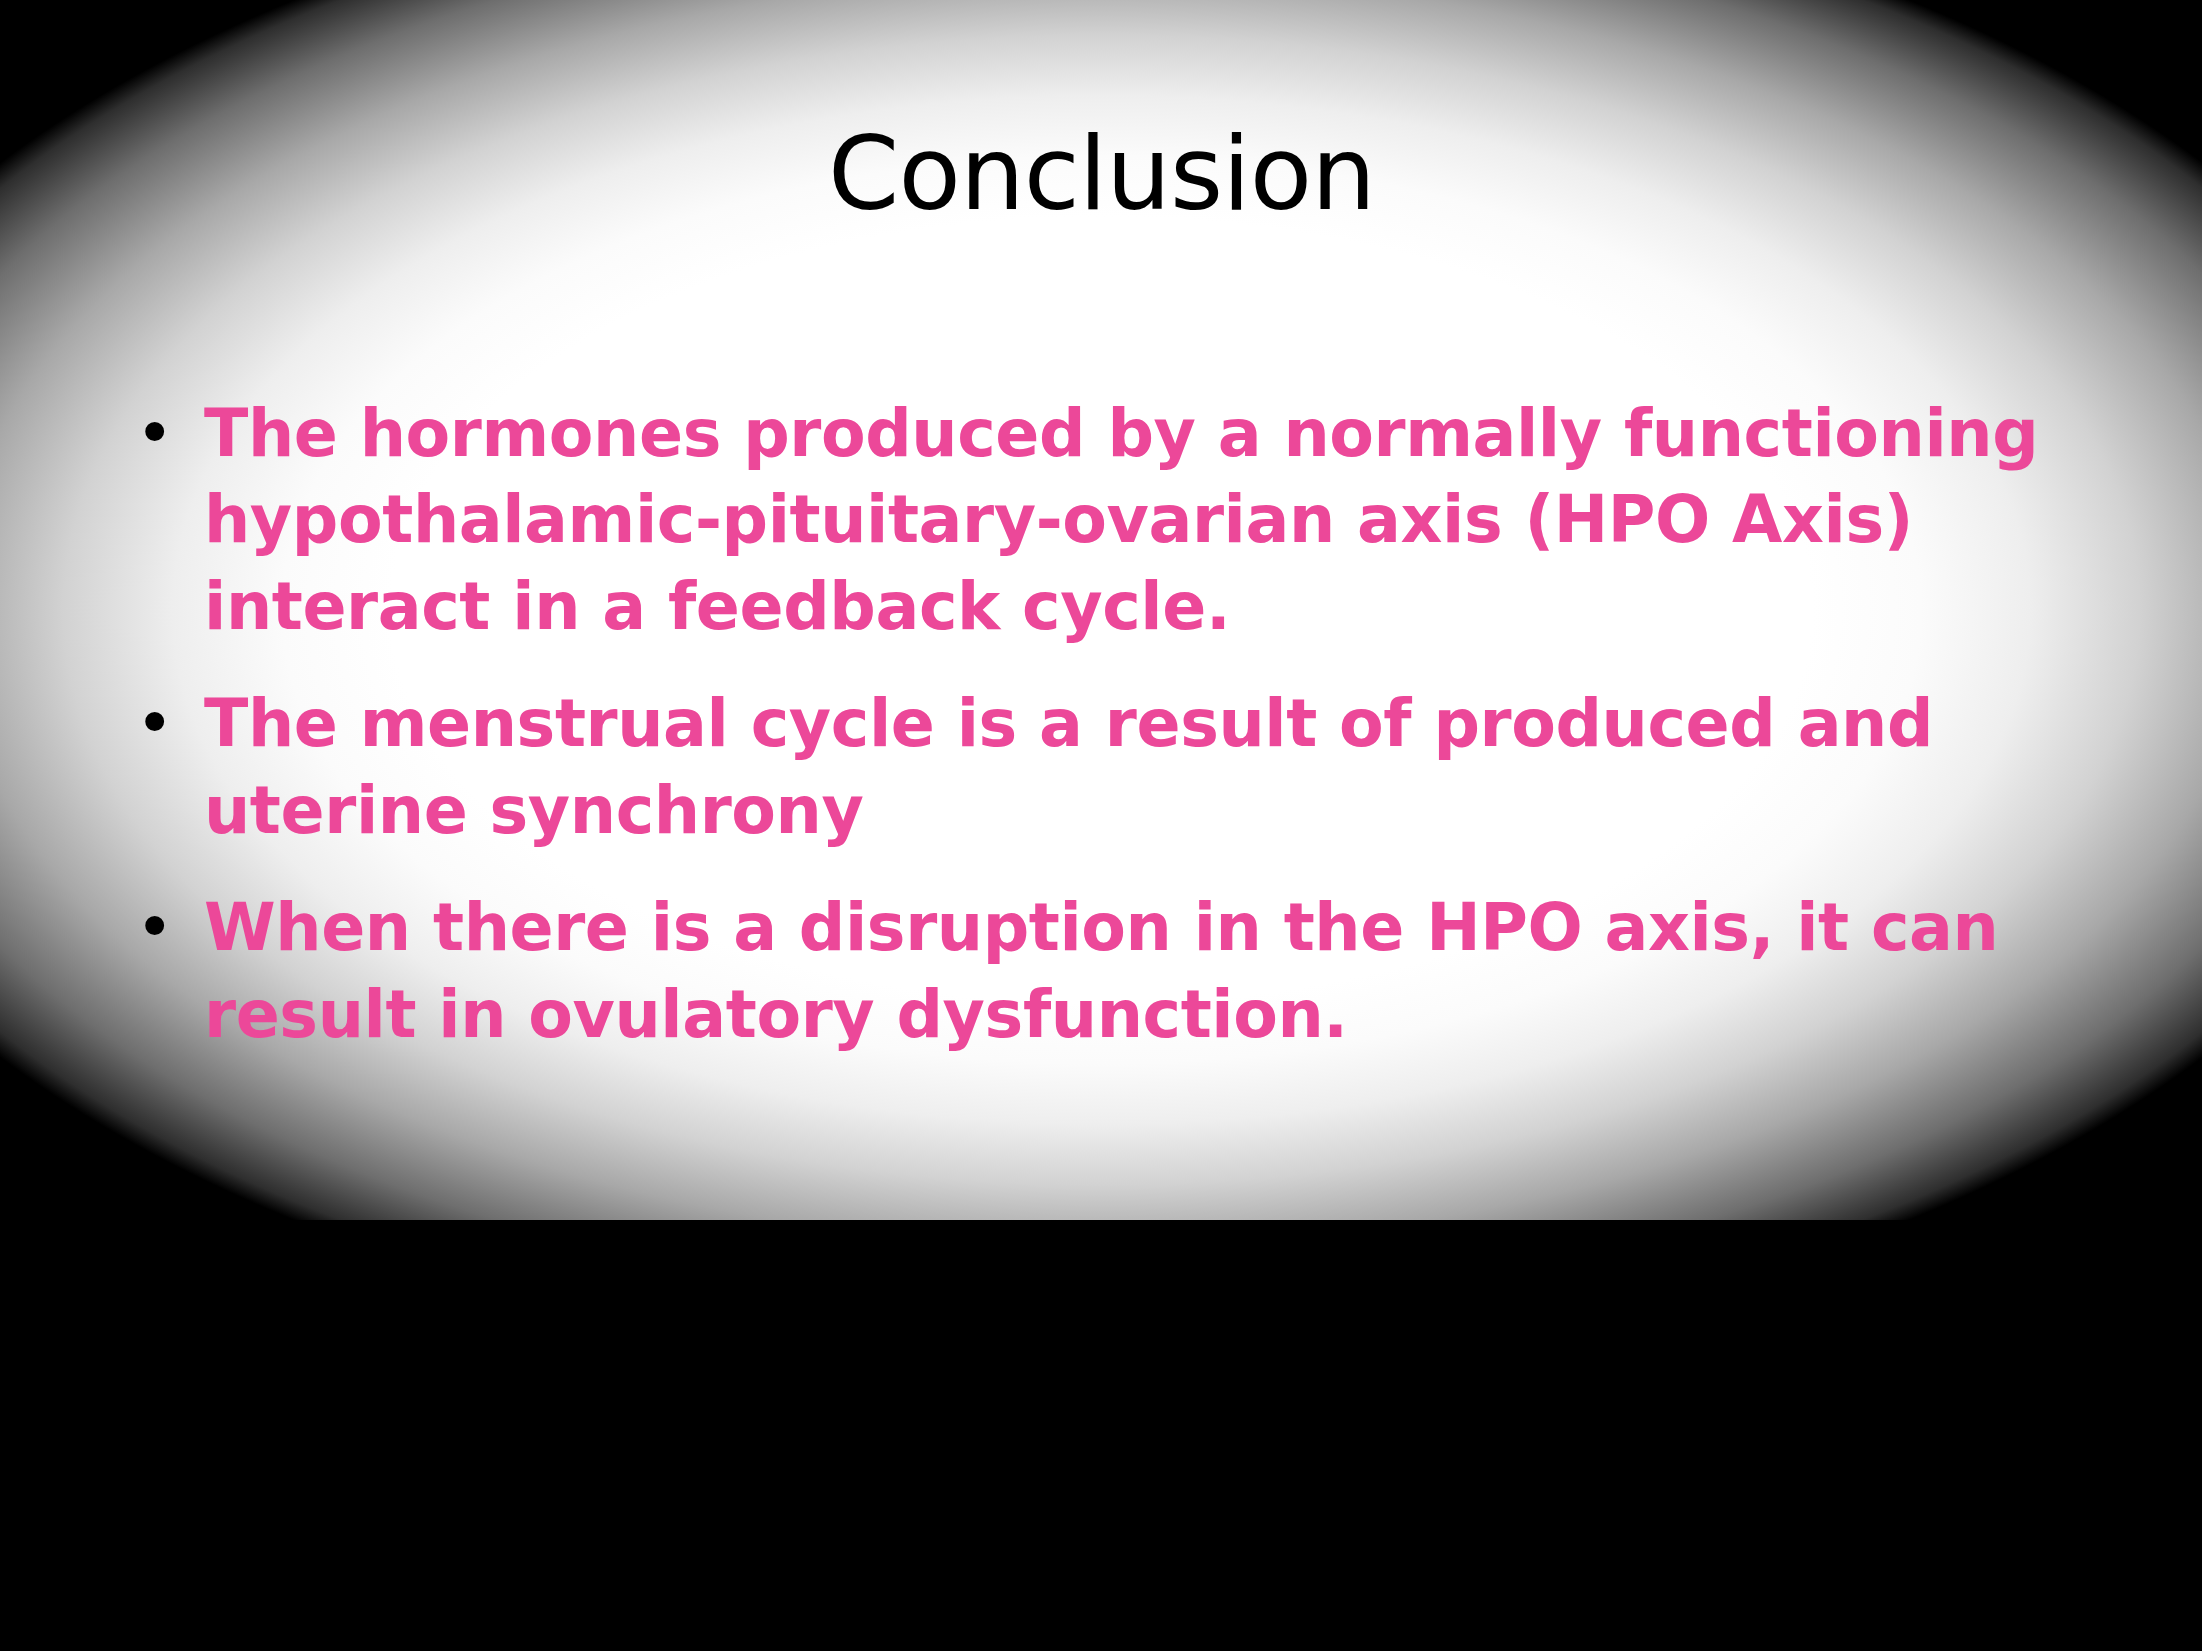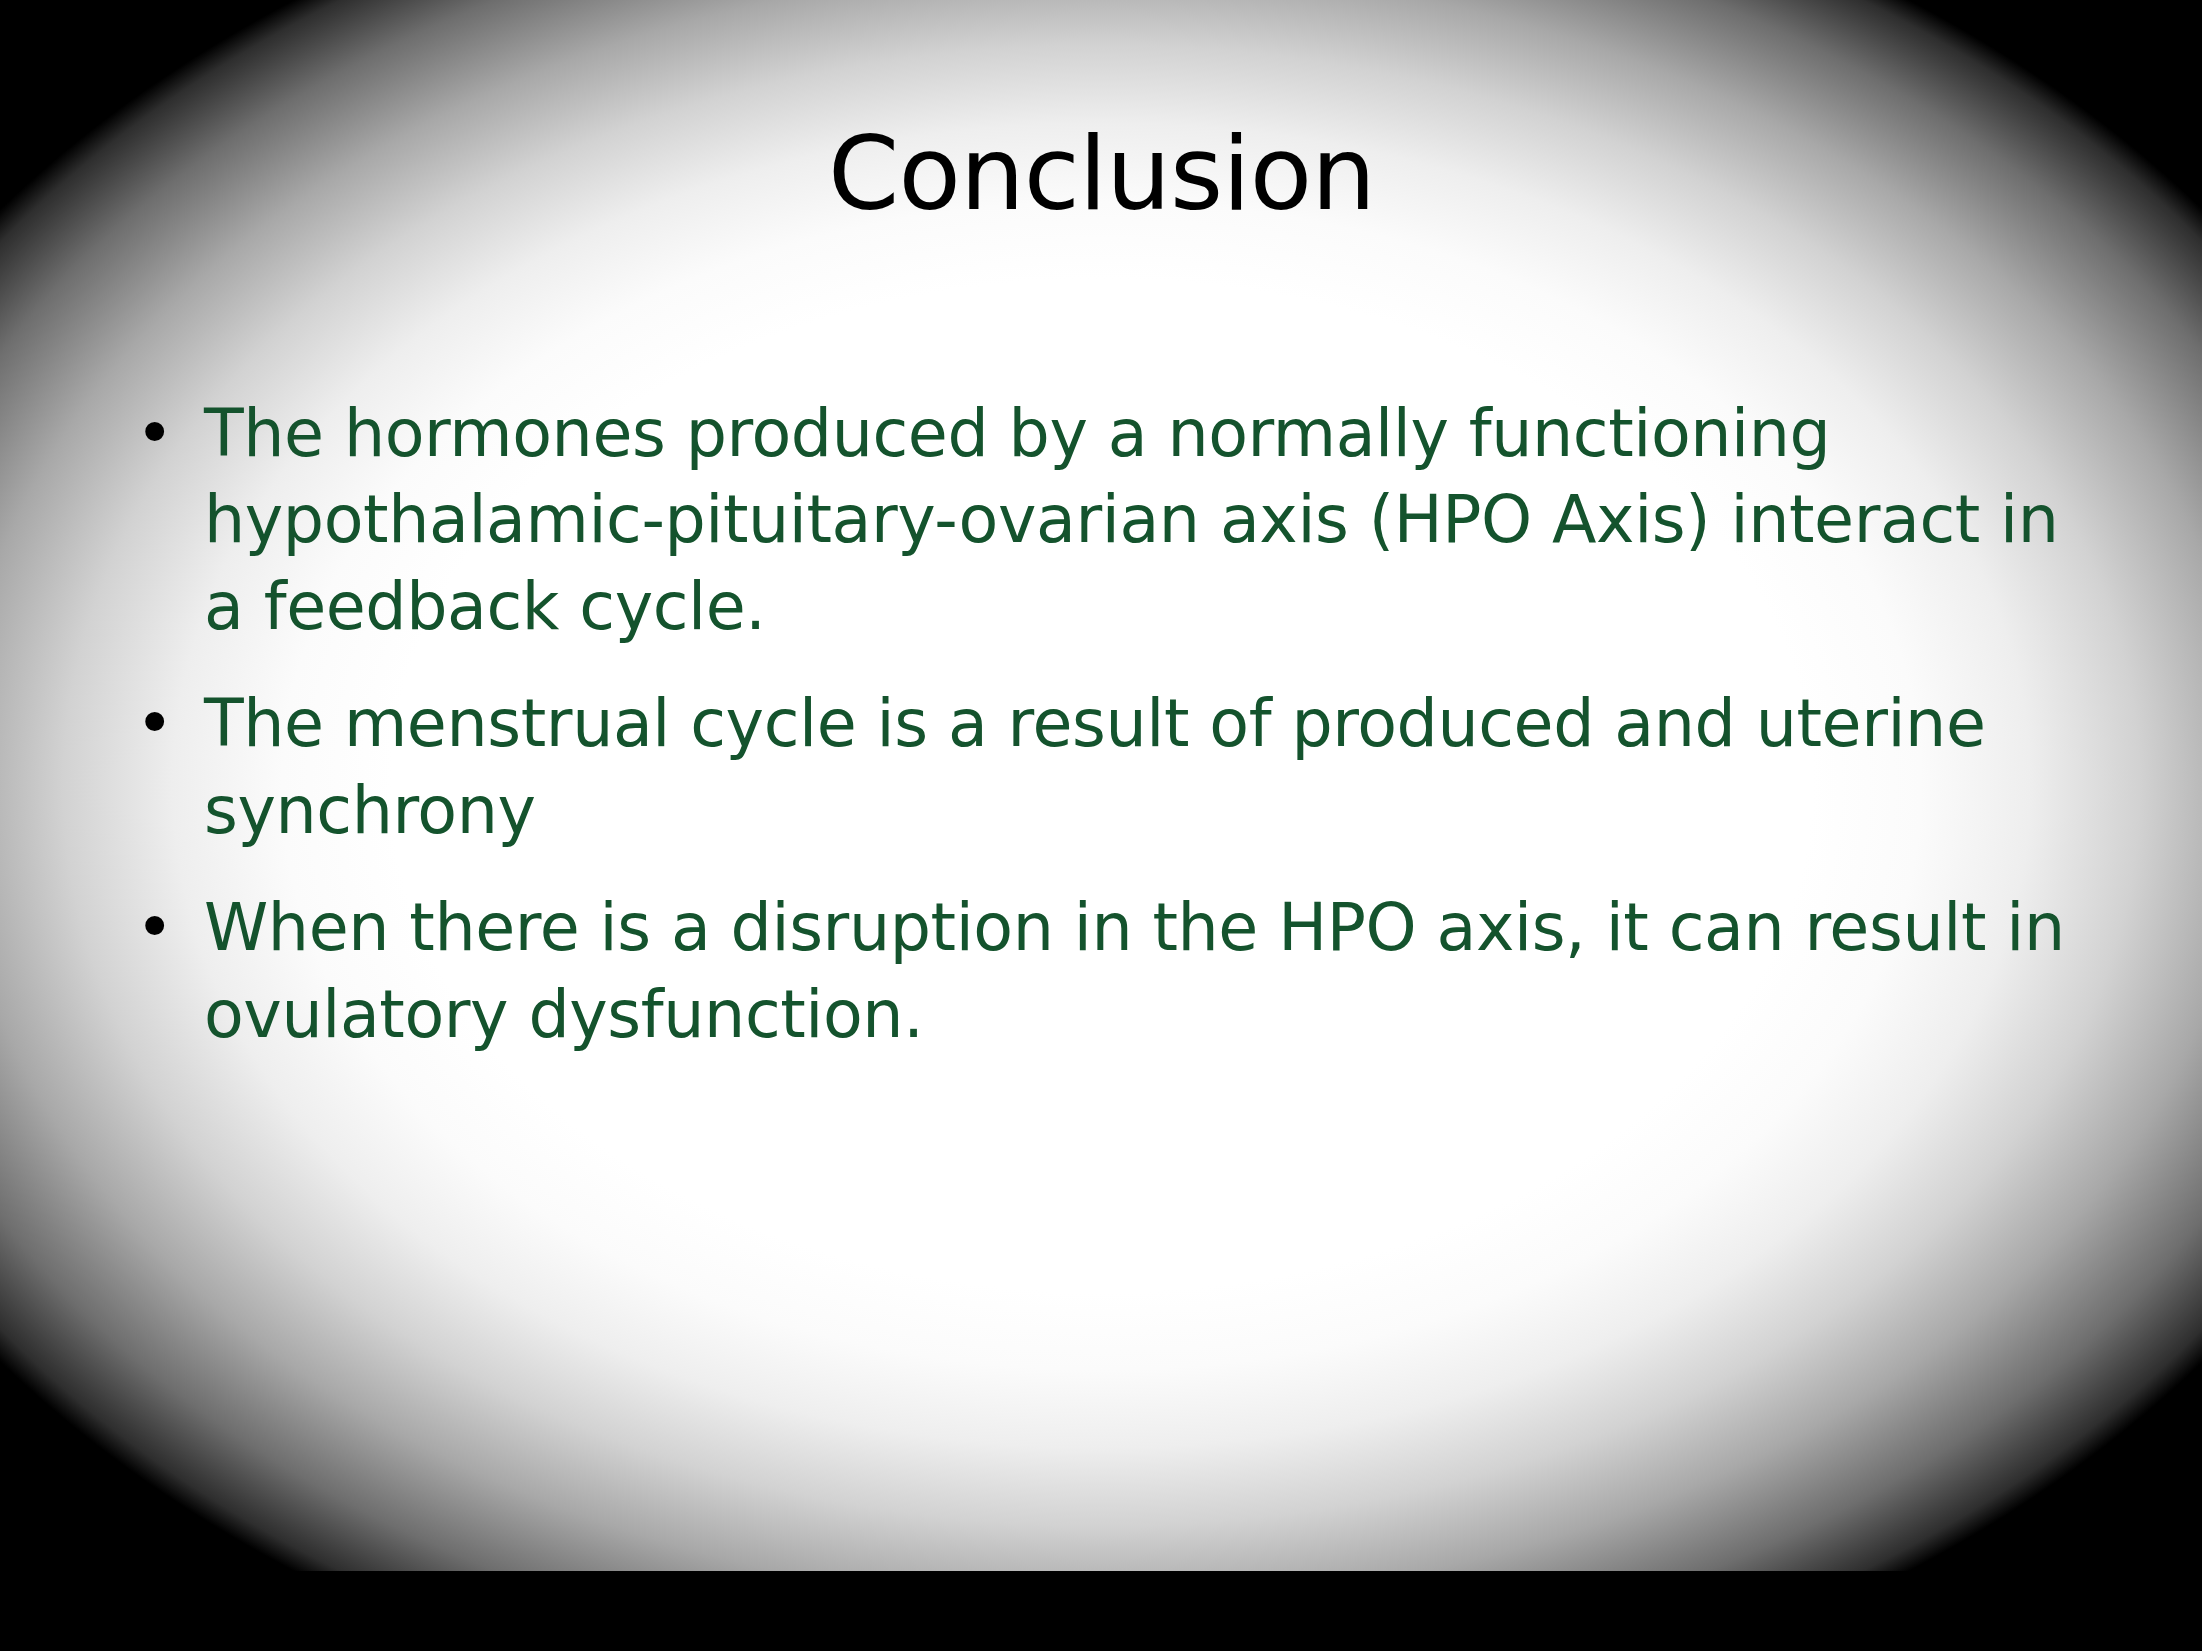--- a/index.html
+++ b/index.html
@@ -3,21 +3,21 @@
 <meta charset="utf-8">
 <style>
   html, body {
     margin: 0;
     padding: 0;
     background: #000;
   }
   .slide {
     position: relative;
     width: 2203px;
-    height: 1571px;
+    height: 1220px;
     overflow: hidden;
     background: #ffffff;
     font-family: "DejaVu Sans", sans-serif;
   }
   
   .vignette {
     position: absolute;
     inset: 0;
     background:
       radial-gradient(ellipse 62% 62% at 50% 50%,
@@ -67,22 +67,22 @@
     line-height: 1.33;
     color: #000000;
     text-align: left;
     padding-left: 15.5px;
     box-sizing: border-box;
   }
   .bullet-text {
     flex: 1 1 auto;
     font-size: 65px;
     line-height: 1.33;
-    color: #14532d;
-    font-weight: 400;
+    color: #ec4899;
+    font-weight: 700;
     letter-spacing: -0.4px;
   }
 </style>
 </head>
 <body>
 
 <div class="slide">
   <div class="vignette"></div>
 
   <div class="content">

